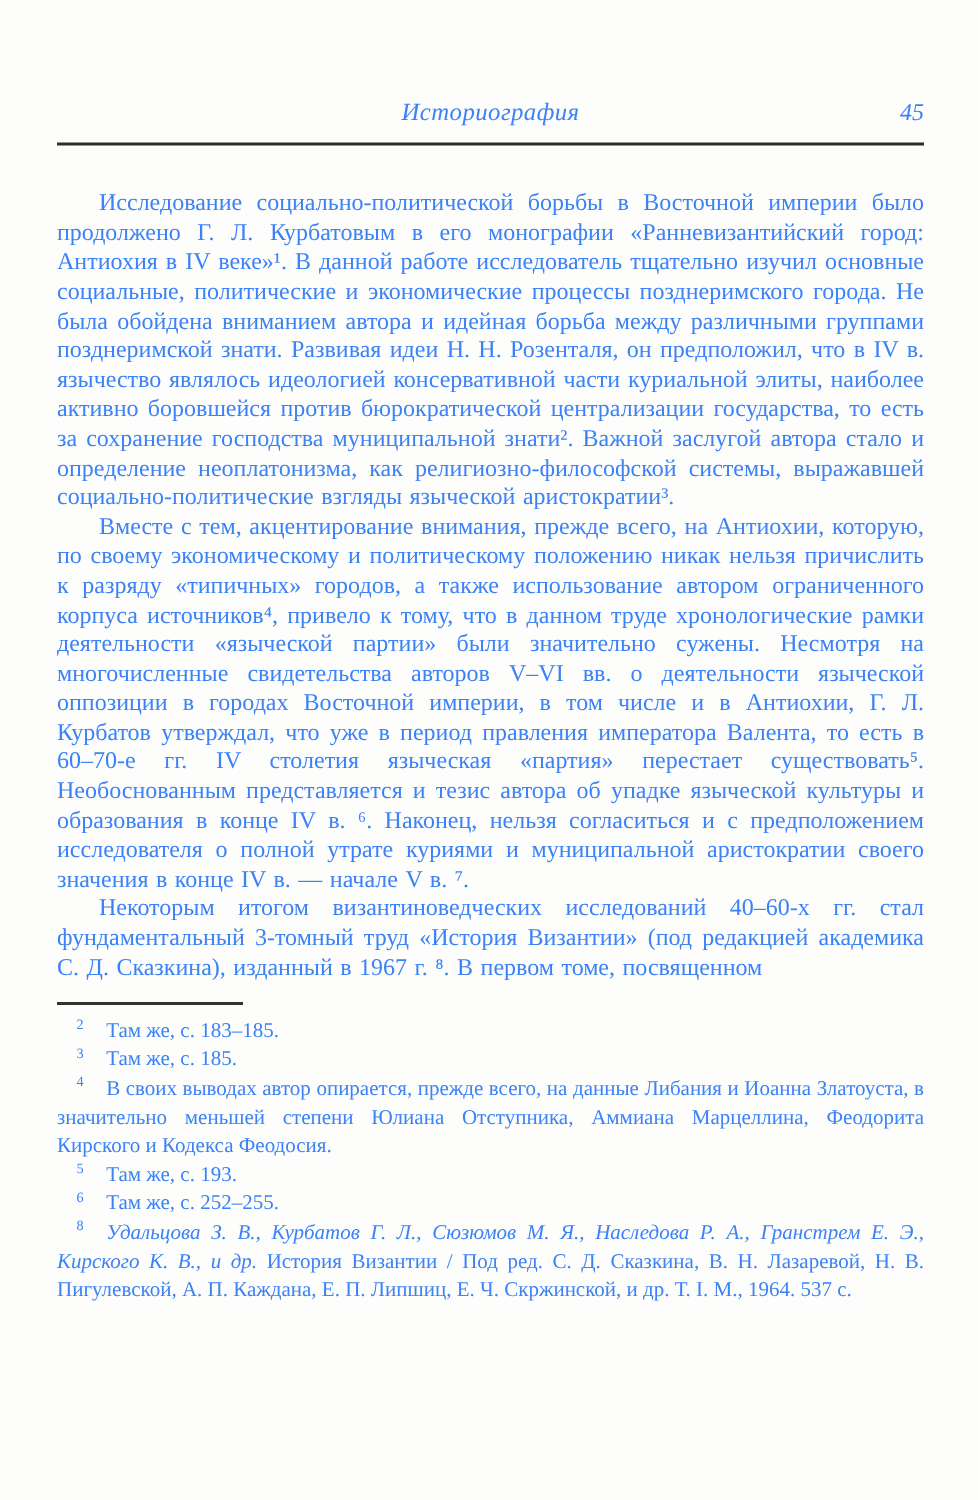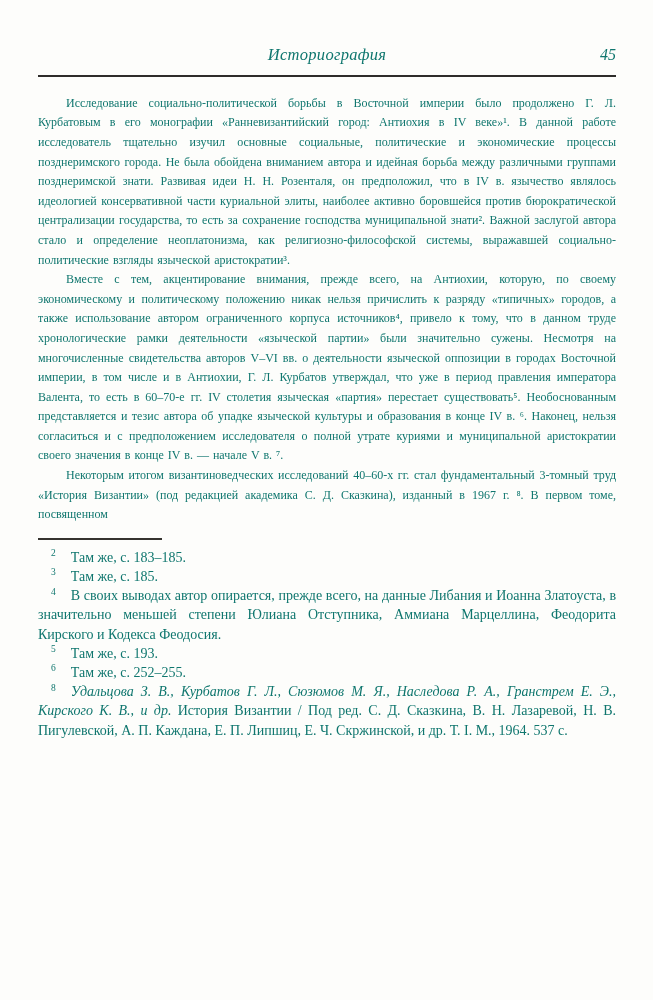--- a/index.html
+++ b/index.html
@@ -6,23 +6,23 @@
     margin: 0;
     padding: 0;
     background: #ffffff;
   }
   .page {
     position: relative;
     width: 653px;
     height: 1000px;
     box-sizing: border-box;
     background: #fdfdfb;
-    color: #0f766e;
+    color: #3b82f6;
     font-family: "Liberation Serif", "DejaVu Serif", serif;
-    padding: 21px 37px 0 38px;
+    padding: 42px 37px 0 38px;
     overflow: hidden;
   }
   
   .header {
     display: flex;
     align-items: baseline;
     font-style: italic;
     font-size: 16.5px;
     line-height: 1.2;
   }
@@ -38,22 +38,22 @@
     margin-top: 24px;
   }
   .header-rule {
     height: 2px;
     background: #2e2c2a;
     margin-top: 10px;
     border: none;
   }
   
   .body-text {
-    margin-top: 17px;
-    font-size: 12px;
+    margin-top: 29px;
+    font-size: 16px;
     line-height: 19.6px;
     text-align: justify;
   }
   .body-text p {
     margin: 0;
     text-indent: 28px;
     word-spacing: 1px;
   }
   
   .fn-rule {

